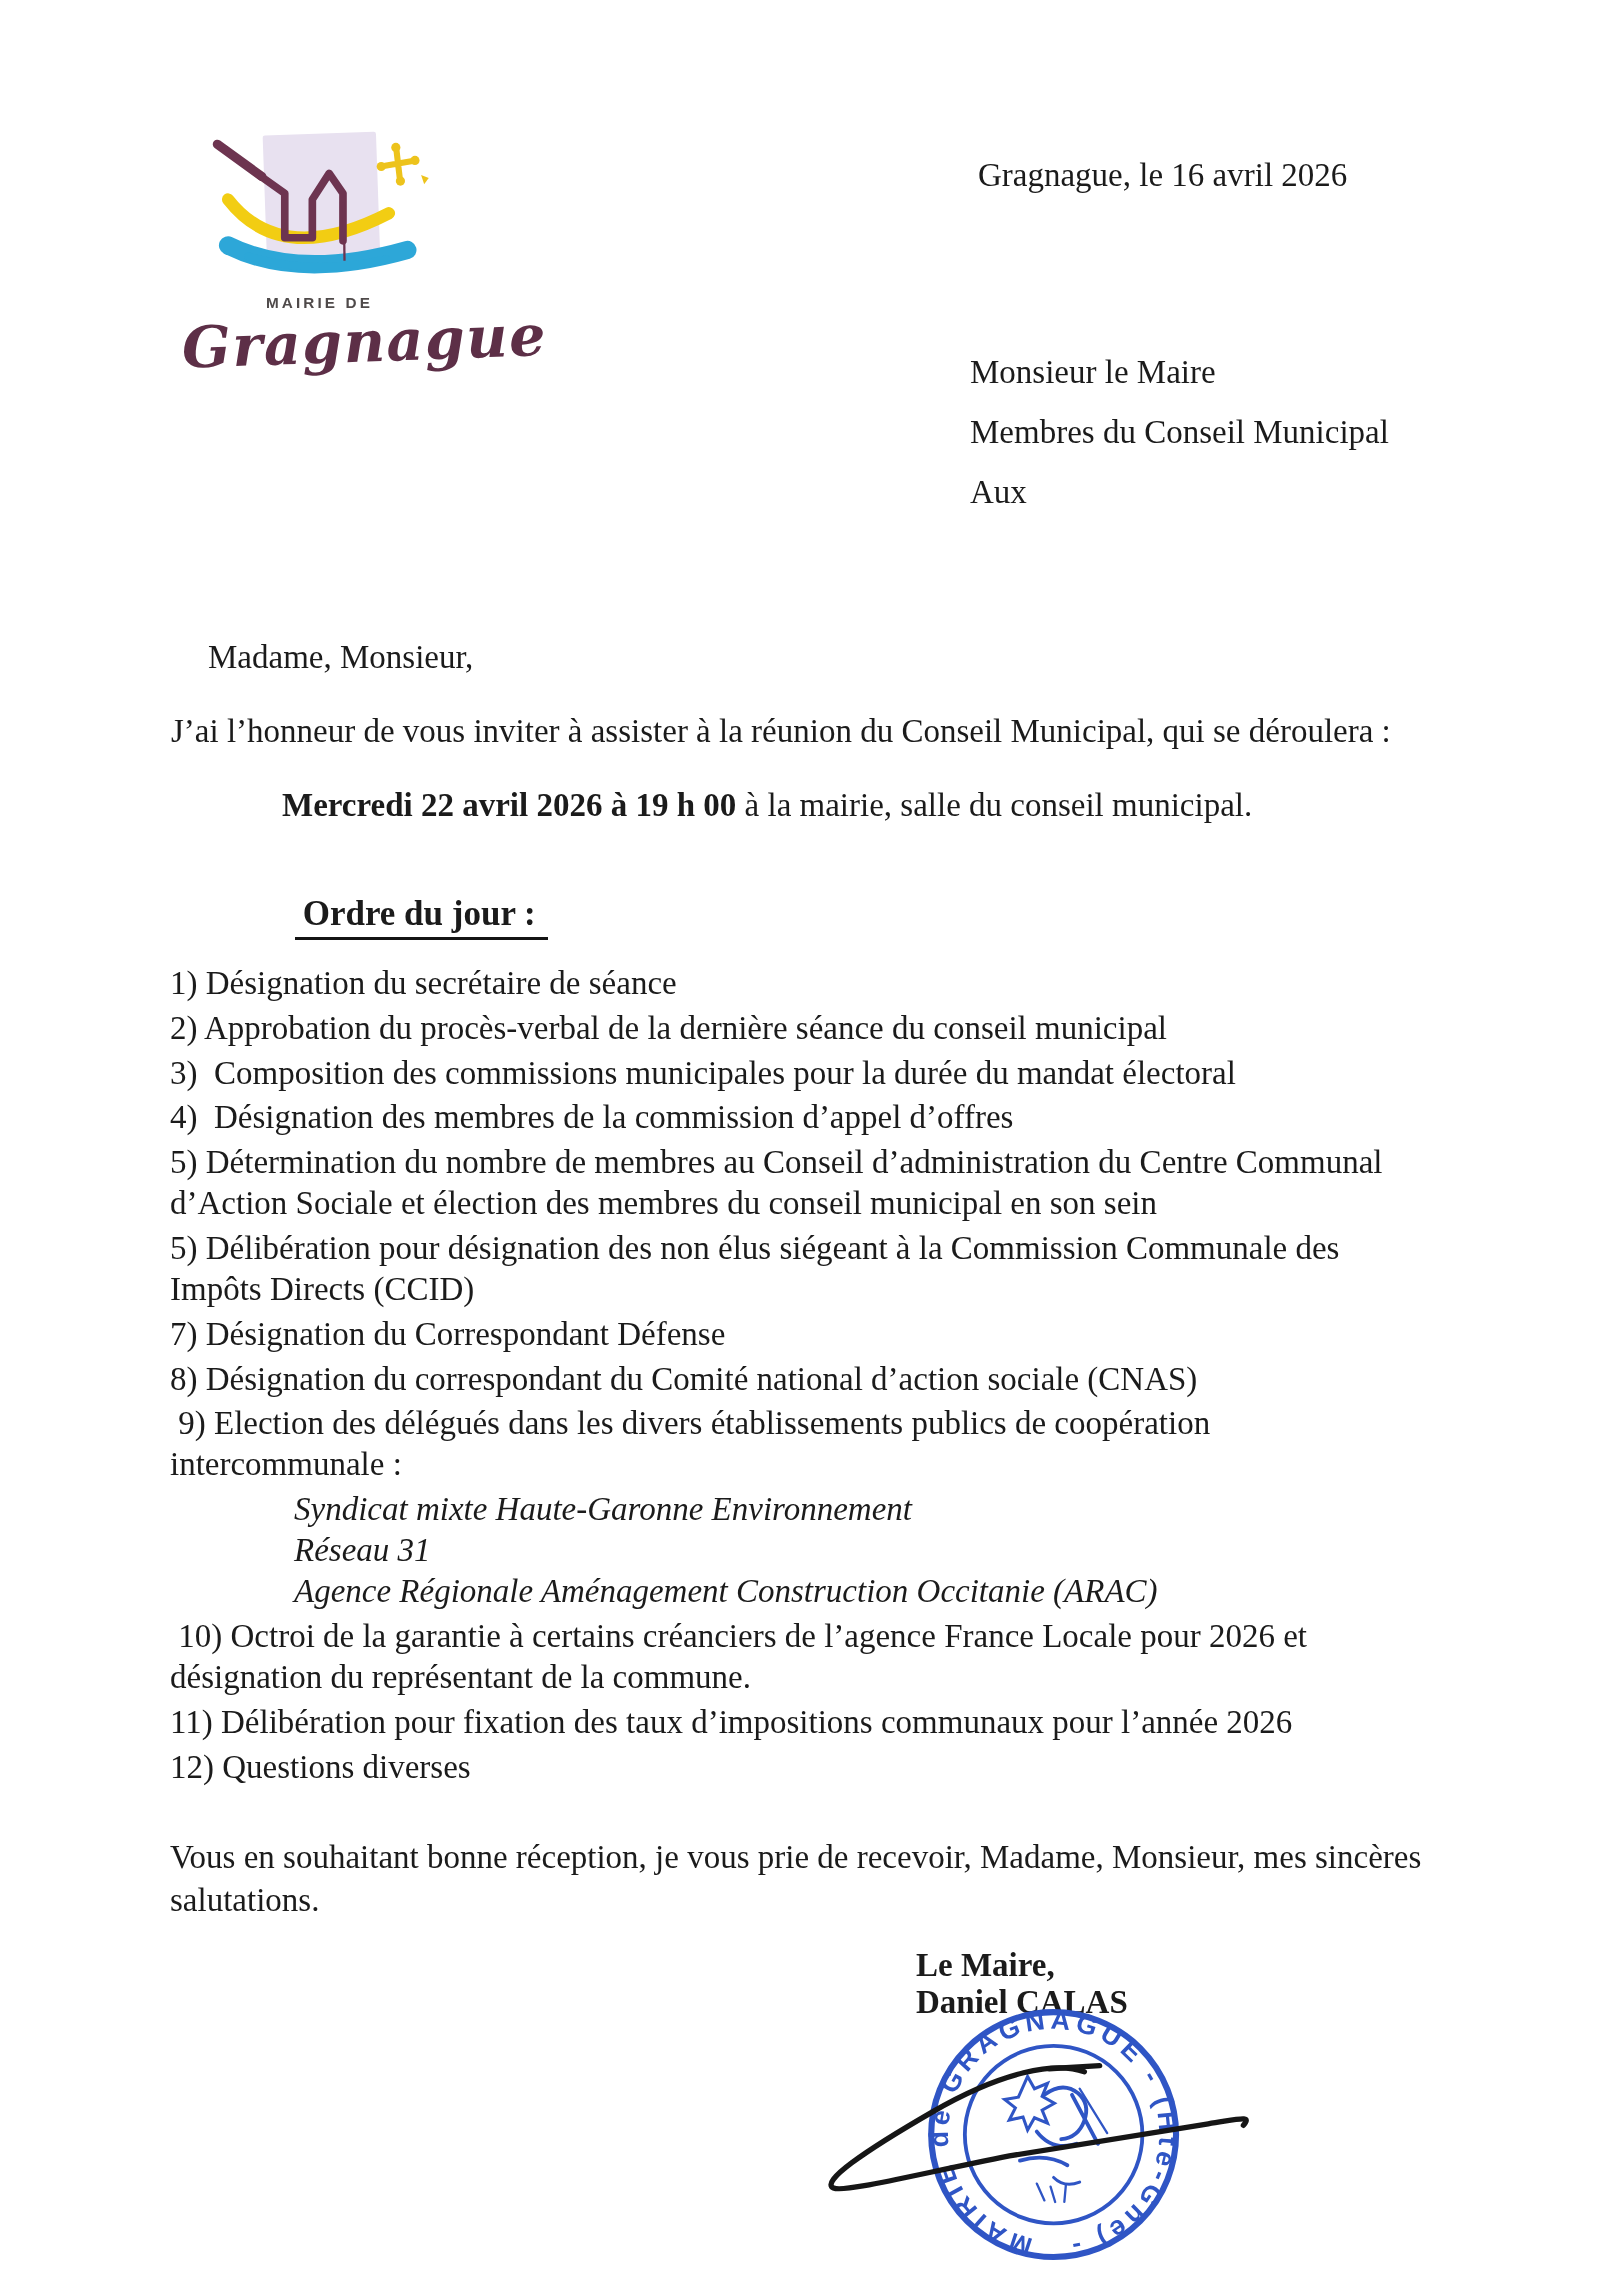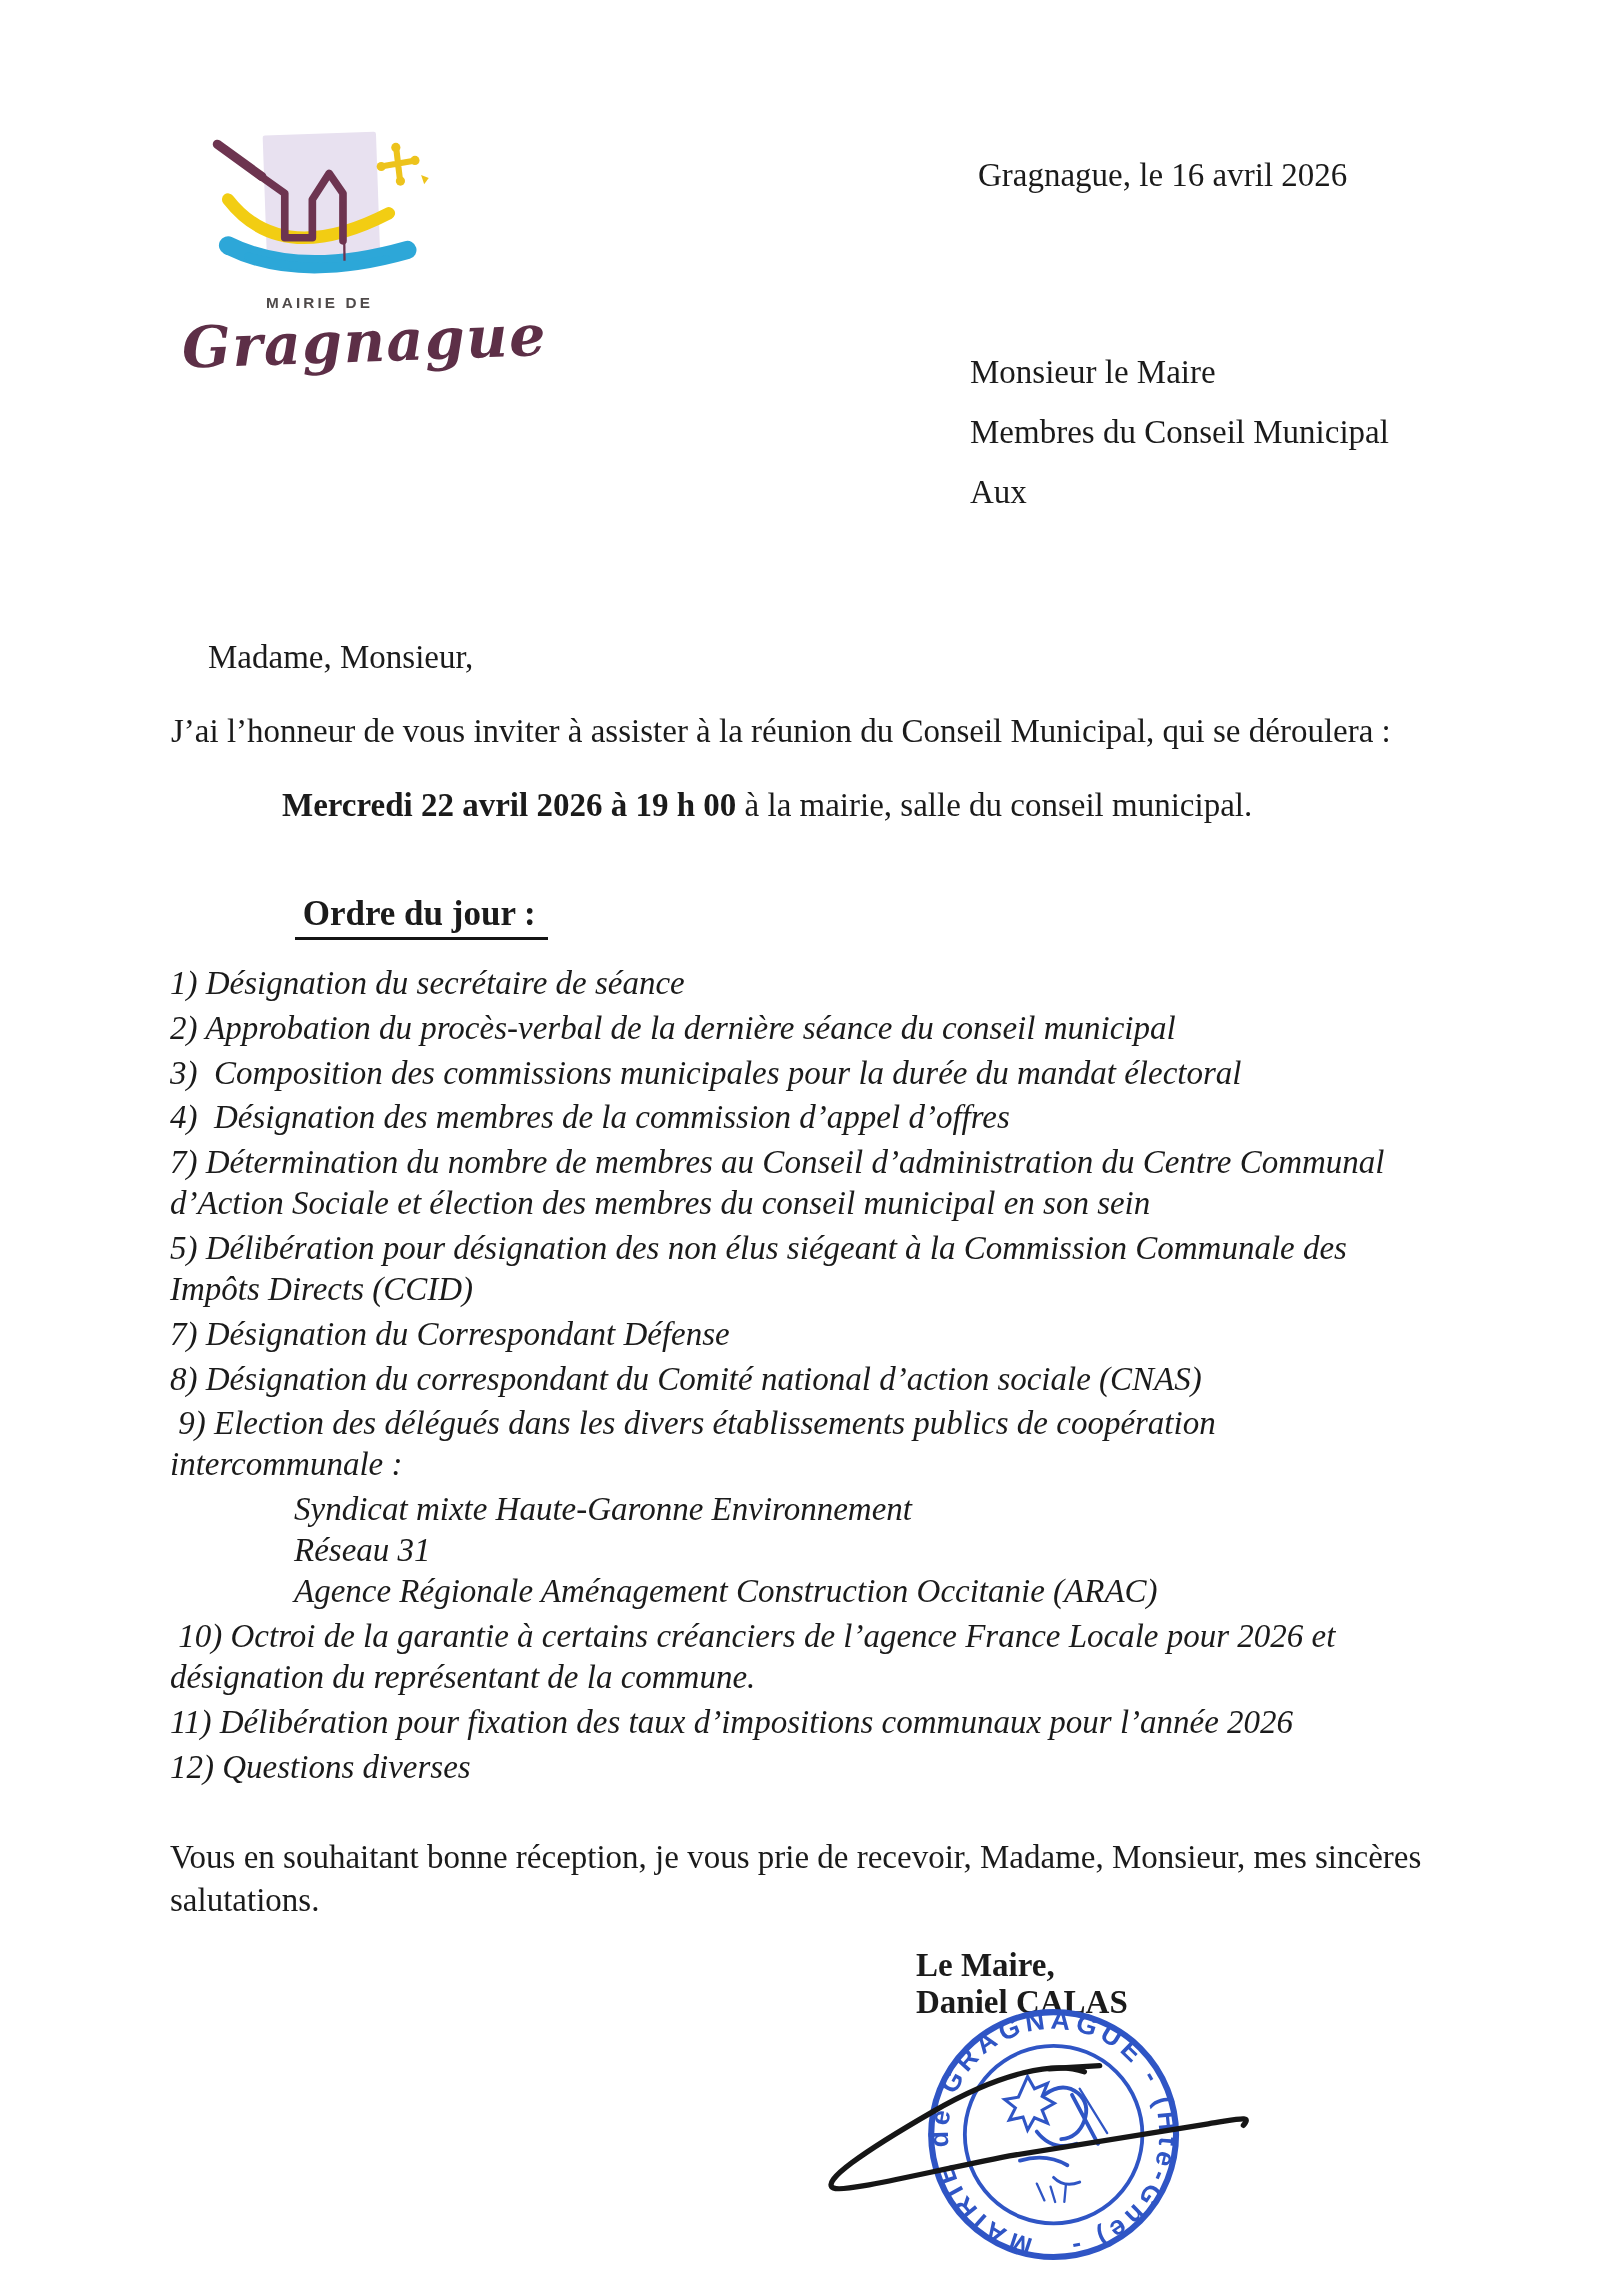--- a/index.html
+++ b/index.html
@@ -33,21 +33,21 @@
   
   .salutation{left:176px;top:639px;font-size:33px;margin-left:32px;}
   .intro{left:171px;top:713px;font-size:33px;text-align:right;}
   .meeting{left:282px;top:787px;font-size:33px;}
   .meeting b{font-weight:bold;text-align:right;}
   .agenda-heading{
     left:295px;top:894px;font-size:35px;font-weight:bold;
     padding:0 12.2px 3.1px 7.7px;border-bottom:3.1px solid #141414;
   }
   .agenda{left:170px;top:963px;font-size:33px;line-height:41px;}
-  .agenda .item{margin-bottom:3.8px;font-style:italic;}
+  .agenda .item{margin-bottom:3.8px;}
   .agenda .line{white-space:pre;}
   .sub-list{margin:0 0 3.8px 124px;font-style:italic;}
   .closing{left:170px;top:1836px;font-size:33px;line-height:43px;}
   
   .sig-block{left:916px;top:1947px;font-size:33px;font-weight:bold;line-height:37px;}
   .stamp{left:922px;top:2003px;}
   .autograph{left:780px;top:2035px;z-index:5;}
 </style>
 </head>
 <body>
@@ -103,21 +103,21 @@
     <div class="item">
       <div class="line">2) Approbation du procès-verbal de la dernière séance du conseil municipal</div>
     </div>
     <div class="item">
       <div class="line">3)  Composition des commissions municipales pour la durée du mandat électoral</div>
     </div>
     <div class="item">
       <div class="line">4)  Désignation des membres de la commission d’appel d’offres</div>
     </div>
     <div class="item">
-      <div class="line">7) Détermination du nombre de membres au Conseil d’administration du Centre Communal</div>
+      <div class="line">5) Détermination du nombre de membres au Conseil d’administration du Centre Communal</div>
       <div class="line">d’Action Sociale et élection des membres du conseil municipal en son sein</div>
     </div>
     <div class="item">
       <div class="line">5) Délibération pour désignation des non élus siégeant à la Commission Communale des</div>
       <div class="line">Impôts Directs (CCID)</div>
     </div>
     <div class="item">
       <div class="line">7) Désignation du Correspondant Défense</div>
     </div>
     <div class="item">

